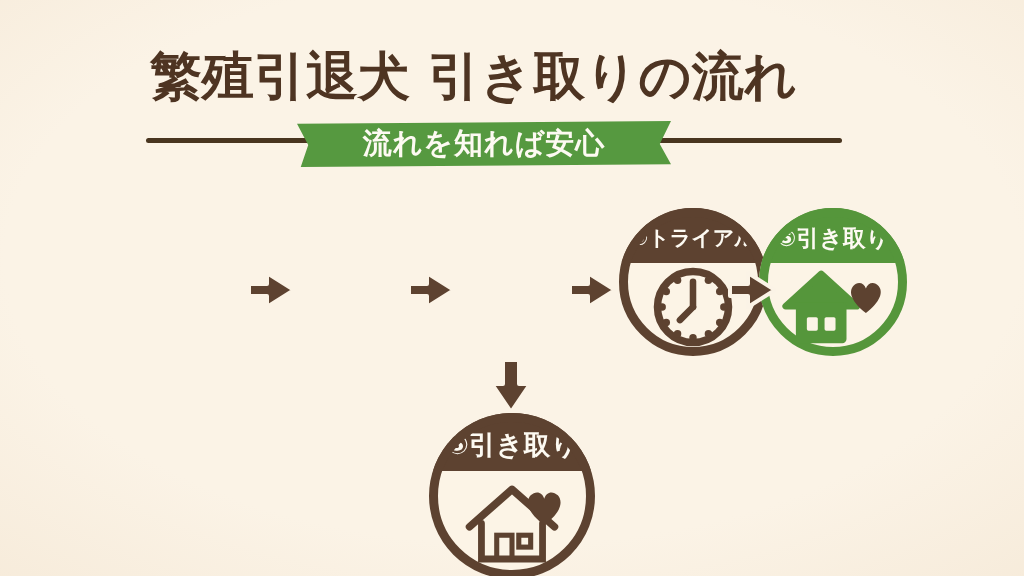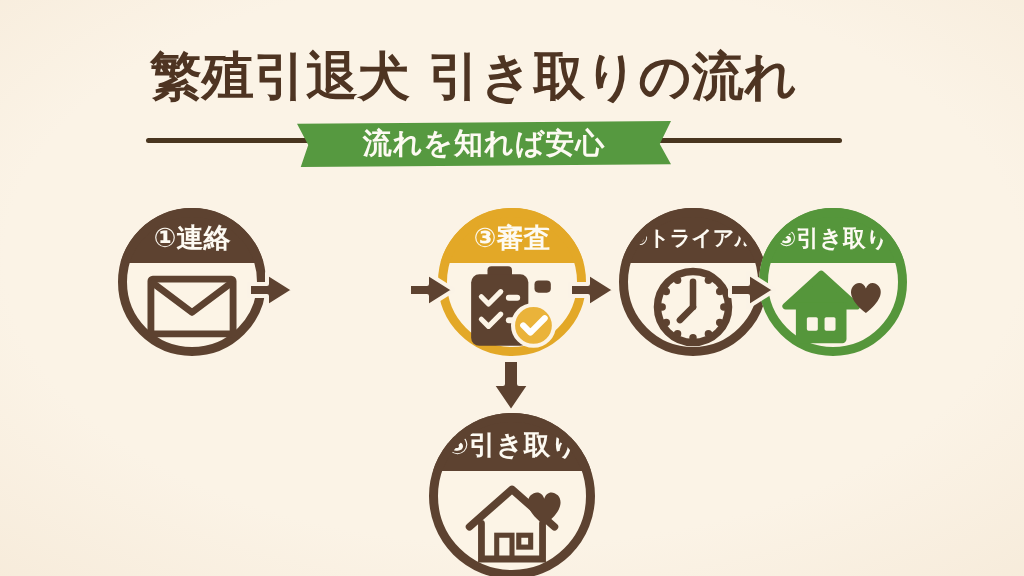--- a/index.html
+++ b/index.html
@@ -65,57 +65,22 @@
 <div class="canvas">
 
   <h1 class="title">繁殖引退犬 引き取りの流れ</h1>
 
   <div class="divider"></div>
 
   <div class="banner">
     <span>流れを知れば安心</span>
   </div>
 
-  <div class="step" style="left: 118px; --c: #5d4230;">
-    <div class="disc">
-      <div class="cap">
-        <span>①連絡</span>
-      </div>
-    </div>
-    <div class="ring"></div>
-    <div class="icon-area">
-      <svg width="90" height="63" viewBox="0 0 92 64">
-        <rect x="4" y="4" width="84" height="56" rx="2" style="fill:none;stroke:var(--brown);stroke-width:7"></rect>
-        <path d="M6 8 L46 38 L86 8" style="fill:none;stroke:var(--brown);stroke-width:7;stroke-linejoin:round;stroke-linecap:round"></path>
-      </svg>
-    </div>
-  </div>
 
 
-  <div class="step" style="left: 438px; --c: #e3a827;">
-    <div class="disc">
-      <div class="cap">
-        <span>③審査</span>
-      </div>
-    </div>
-    <div class="ring"></div>
-    <div class="icon-area">
-      <svg width="94" height="86" viewBox="0 0 92 84">
-        <rect x="22" y="2" width="24" height="14" rx="4" style="fill:var(--brown)"></rect>
-        <rect x="6" y="10" width="56" height="70" rx="8" style="fill:var(--brown)"></rect>
-        <rect x="68" y="16" width="16" height="12" rx="4" style="fill:var(--brown)"></rect>
-        <path d="M16 32 l7 7 l12 -12" style="fill:none;stroke:var(--cream);stroke-width:5;stroke-linecap:round;stroke-linejoin:round"></path>
-        <rect x="40" y="30" width="14" height="6" rx="3" style="fill:var(--cream)"></rect>
-        <path d="M16 54 l7 7 l12 -12" style="fill:none;stroke:var(--cream);stroke-width:5;stroke-linecap:round;stroke-linejoin:round"></path>
-        <rect x="40" y="52" width="14" height="6" rx="3" style="fill:var(--cream)"></rect>
-        <circle cx="67" cy="60" r="20" style="fill:var(--badge-yellow);stroke:var(--cream);stroke-width:4"></circle>
-        <path d="M57 60 l7 7 l14 -14" style="fill:none;stroke:#ffffff;stroke-width:6;stroke-linecap:round;stroke-linejoin:round"></path>
-      </svg>
-    </div>
-  </div>
 
   <div class="step" style="left: 619px; text-align: right; --c: #5d4230;">
     <div class="disc">
       <div class="cap">
         <span class="small">④トライアル</span>
       </div>
     </div>
     <div class="ring"></div>
     <div class="icon-area">
       <svg width="86" height="86" viewBox="0 0 92 92">

